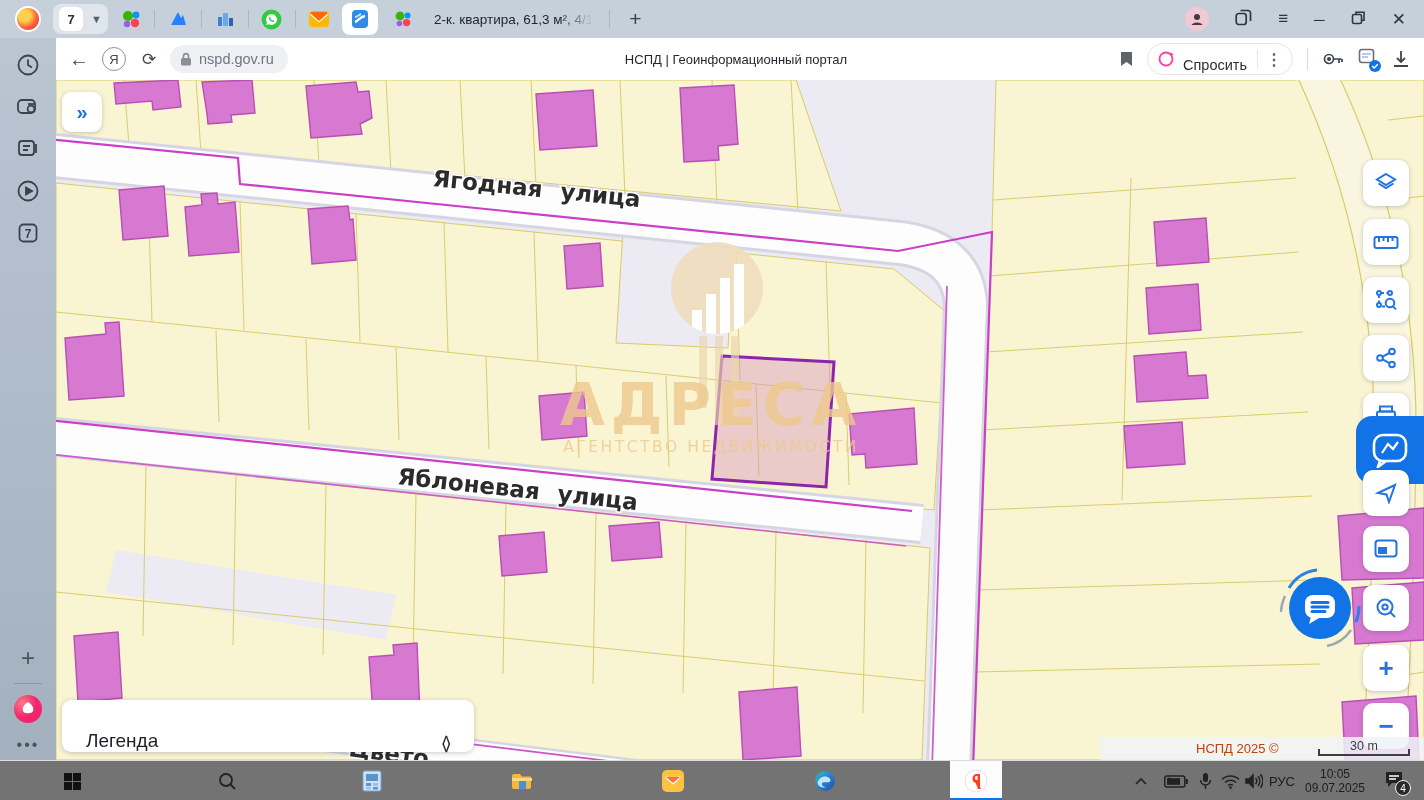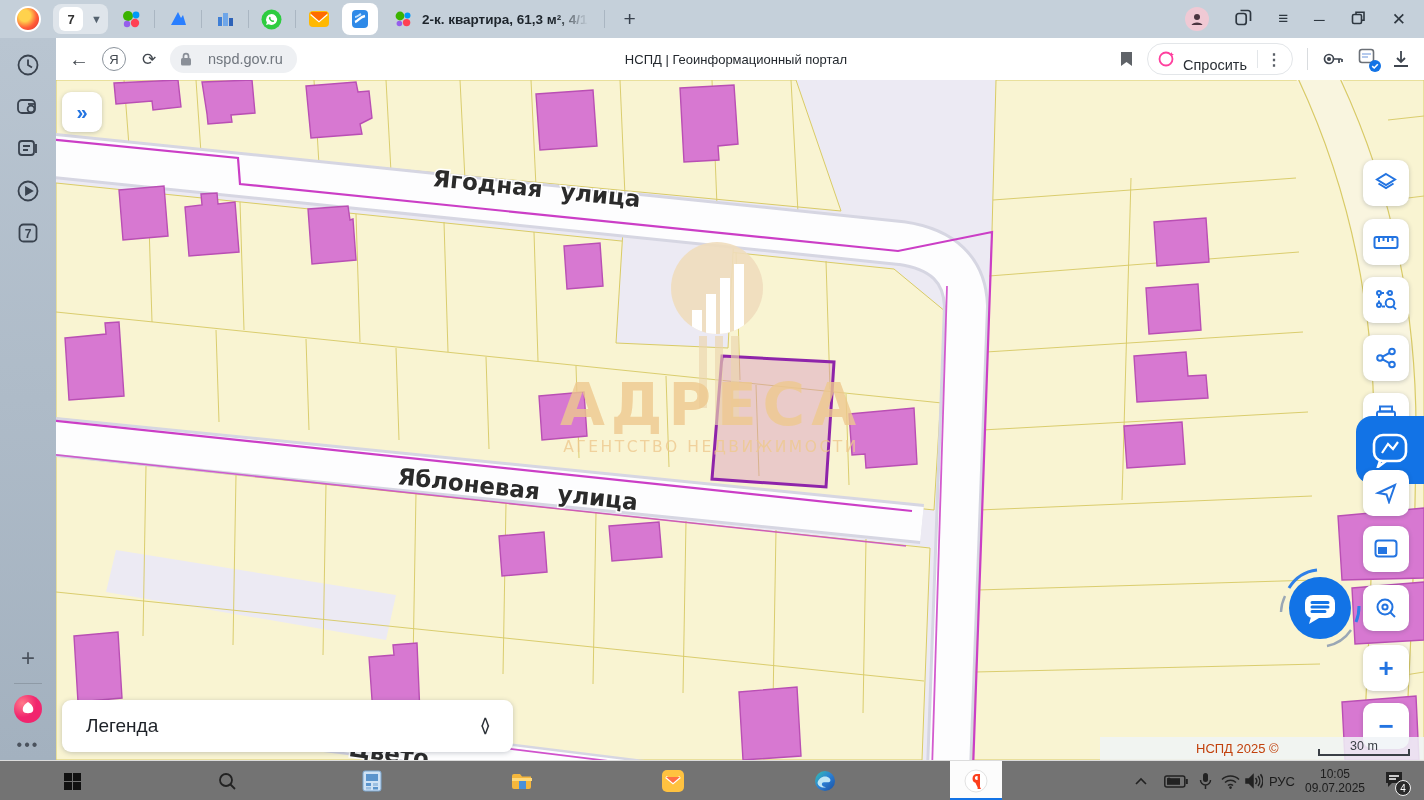--- a/index.html
+++ b/index.html
@@ -22,52 +22,52 @@
     margin-left:15px; border:2px solid #fff; }
   .tab-pill { display:flex; align-items:center; background:rgba(255,255,255,.45);
     border-radius:8px; height:30px; padding:0 6px; margin-left:12px; }
   .tab-count { width:24px; height:24px; background:#fff; border-radius:6px;
     font-size:13px; font-weight:bold; color:#333; display:flex; align-items:center; justify-content:center; }
   .chev { color:#55626f; font-size:11px; margin-left:8px; }
   .pin-ic { width:22px; height:22px; margin-left:12px; display:flex; align-items:center; justify-content:center; }
   .pin-sep { width:1px; height:18px; background:#aab6c2; margin-left:12px; }
   .active-pin { width:36px; height:32px; background:#fff; border-radius:8px;
     display:flex; align-items:center; justify-content:center; margin-left:12px; }
-  .tab-title { font-size:13.5px; color:#1d242b; margin-left:8px; max-width:172px; white-space:nowrap;
-    overflow:hidden;font-weight:bold; -webkit-mask-image:linear-gradient(90deg,#000 80%,transparent); }
+  .tab-title { font-size:13.5px; color:#1d242b; margin-left:20px; max-width:172px; white-space:nowrap;
+    overflow:hidden; -webkit-mask-image:linear-gradient(90deg,#000 80%,transparent); }
   .win-ctrls { margin-left:auto; display:flex; align-items:center; gap:26px; margin-right:18px; color:#2e3740; }
   .avatar { width:24px; height:24px; border-radius:50%; background:#f0c9d4; display:flex;
     align-items:center; justify-content:center; color:#463238; font-size:13px; }
 
   .nav-ic { color:#41474e; font-size:18px; width:30px; text-align:center; }
   .ya-circle { width:24px; height:24px; border:1.6px solid #8b939c; border-radius:50%;
     color:#41474e; font-size:13px; display:flex; align-items:center; justify-content:center; margin:0 8px; }
   .url-pill { display:flex; align-items:center; background:#eef0f3; border-radius:14px;
     height:28px; padding:0 14px 0 10px; margin-left:6px; }
-  .url-text { color:#70767e; font-size:14.5px; margin-left:16px; }
+  .url-text { color:#70767e; font-size:14.5px; margin-left:7px; }
   .page-title { position:absolute; left:400px; width:560px; text-align:center;
     font-size:13px; color:#23282e; }
   .ask-pill { display:flex; align-items:center; border:1px solid #e3e6e9; border-radius:16px;
     height:32px; padding:0 10px; background:#fff; }
   .ask-label { font-size:14.5px; color:#2a2f35; margin:12px 10px 0 7px; }
 
   
   #map { position:absolute; left:56px; top:80px; width:1368px; height:680px; overflow:hidden; background:#eceaf3; }
   .map-btn { position:absolute; left:1307px; width:46px; height:46px; background:#fff; border-radius:10px;
     box-shadow:0 1px 4px rgba(40,50,70,.25); display:flex; align-items:center; justify-content:center; color:#2374e1; }
   .zoom-glyph { font-size:26px; color:#2374e1; font-weight:bold; line-height:1; }
   #login-bar { position:absolute; left:1052px; top:15px; width:296px; height:45px; background:#fff;
     border-radius:10px; box-shadow:0 1px 4px rgba(40,50,70,.22); display:flex; align-items:center;
     justify-content:flex-end; padding-right:16px; gap:8px; }
   #login-label { color:#2374e1; font-size:17px; }
   #expand-btn { position:absolute; left:6px; top:12px; width:40px; height:40px; background:#fff; border-radius:9px;
     box-shadow:0 1px 4px rgba(40,50,70,.25); color:#2374e1; font-size:20px; font-weight:bold;
     display:flex; align-items:center; justify-content:center; }
-  #legend { position:absolute; left:6px; top:620px; width:451px; height:52px; background:#fff; border-radius:9px;
-    box-shadow:0 1px 5px rgba(40,50,70,.25); display:flex; align-items:center; padding:0 24px; }
+  #legend { position:absolute; left:6px; top:620px; width:412px; height:52px; background:#fff; border-radius:9px;
+    box-shadow:0 1px 5px rgba(40,50,70,.25); display:flex; align-items:flex-end; padding:0 24px; }
   #legend-label { font-size:19px; color:#1e2228; }
   .legend-chevs { margin-left:auto; display:flex; flex-direction:column; color:#2c3138; font-size:11px; line-height:8px; font-weight:bold; }
   #blue-bubble { position:absolute; left:1300px; top:336px; width:68px; height:68px; background:#1273e6;
     border-radius:16px 0 0 16px; display:flex; align-items:center; justify-content:center; }
   #chat-circle { position:absolute; left:1233px; top:497px; width:62px; height:62px; border-radius:50%;
     background:#1273e6; display:flex; align-items:center; justify-content:center; z-index:3; }
   #copyright-bar { position:absolute; left:1044px; top:657px; width:324px; height:23px;
     background:rgba(240,243,247,.85); display:flex; align-items:center; z-index:2; }
   #copyright-text { font-size:13px; color:#c2410c; margin-left:96px; }
   .scalebar { margin-left:auto; margin-right:14px; width:92px; height:14px; position:relative; }

